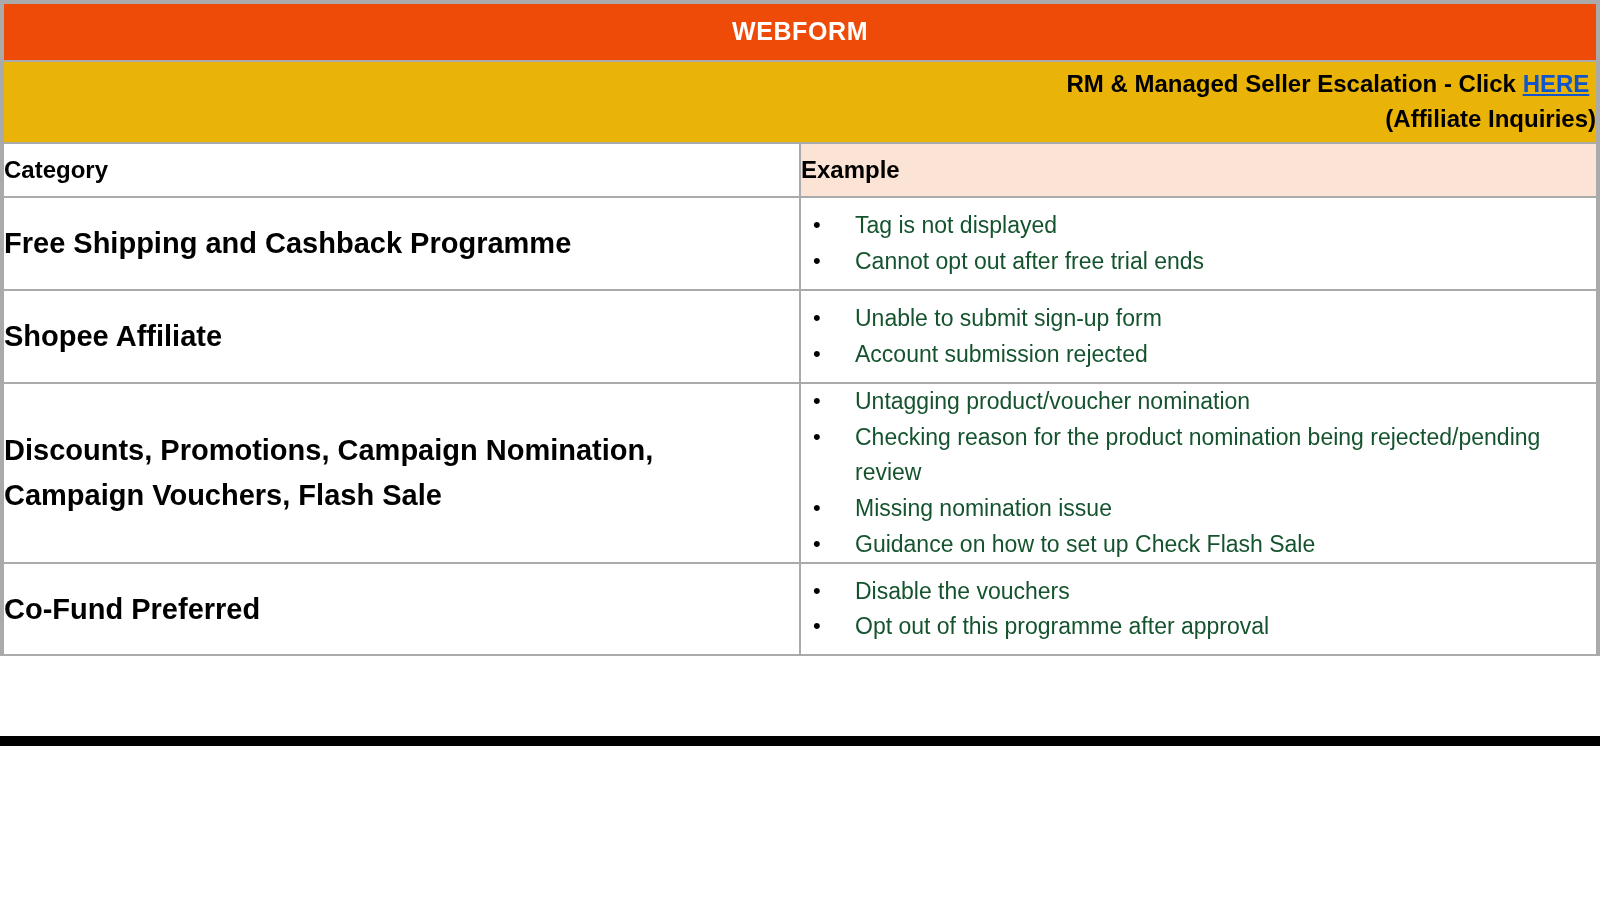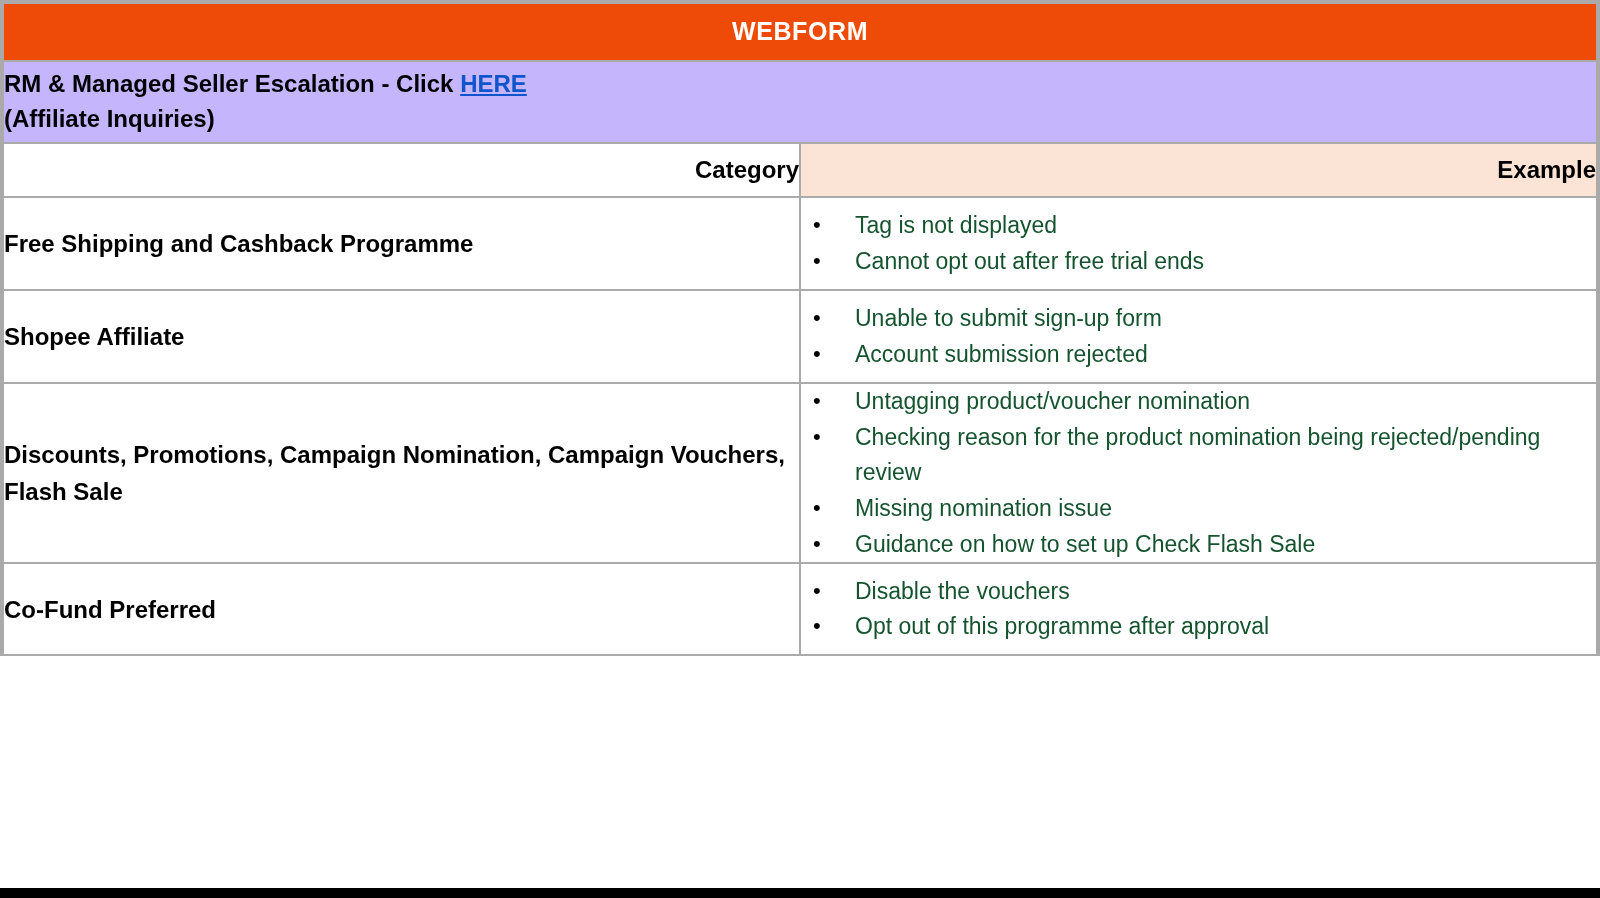--- a/index.html
+++ b/index.html
@@ -11,21 +11,21 @@
     width: 1600px;
     height: 898px;
     overflow: hidden;
     font-family: "Liberation Sans", sans-serif;
     -webkit-font-smoothing: antialiased;
   }
 
   .sheet {
     position: relative;
     width: 1600px;
-    height: 898px;
+    height: 746px;
     box-sizing: border-box;
     background: #ffffff;
   }
 
   
   .wf-table {
     width: 1600px;
     border-collapse: collapse;
     table-layout: fixed;
     border-left: 4px solid #aaaaaa;
@@ -48,23 +48,23 @@
   .title-text {
     color: #ffffff;
     font-weight: bold;
     font-size: 25px;
     letter-spacing: 0.6px;
     line-height: 1.1;
   }
 
   
   .subtitle-cell {
-    background: #c4b5fd;
+    background: #eab308;
     height: 80px;
-    text-align: left;
+    text-align: right;
     vertical-align: middle;
     padding: 4px 0;
   }
   .subtitle-line {
     color: #000000;
     font-weight: bold;
     font-size: 24px;
     line-height: 1.45;
   }
   .subtitle-line a,
@@ -72,39 +72,39 @@
     color: #1155cc;
     text-decoration: underline;
     font-weight: bold;
     cursor: pointer;
   }
 
   
   .col-head {
     background: #fbe3d6;
     height: 52px;
-    text-align: right;
+    text-align: left;
     vertical-align: middle;
   }
   .col-head-text {
     font-weight: bold;
     font-size: 24px;
     color: #000000;
   }
 
   
   .cat-cell {
     width: 446px;
     background: #ffffff;
     padding: 10px 8px 10px 12px;
     vertical-align: middle;
   }
   .cat-text {
     font-weight: bold;
-    font-size: 24px;
+    font-size: 29px;
     line-height: 1.55;
     color: #000000;
     white-space: pre-line;
   }
 
   .ex-cell {
     background: #ffffff;
     padding: 10px 12px 10px 0;
     vertical-align: middle;
   }

